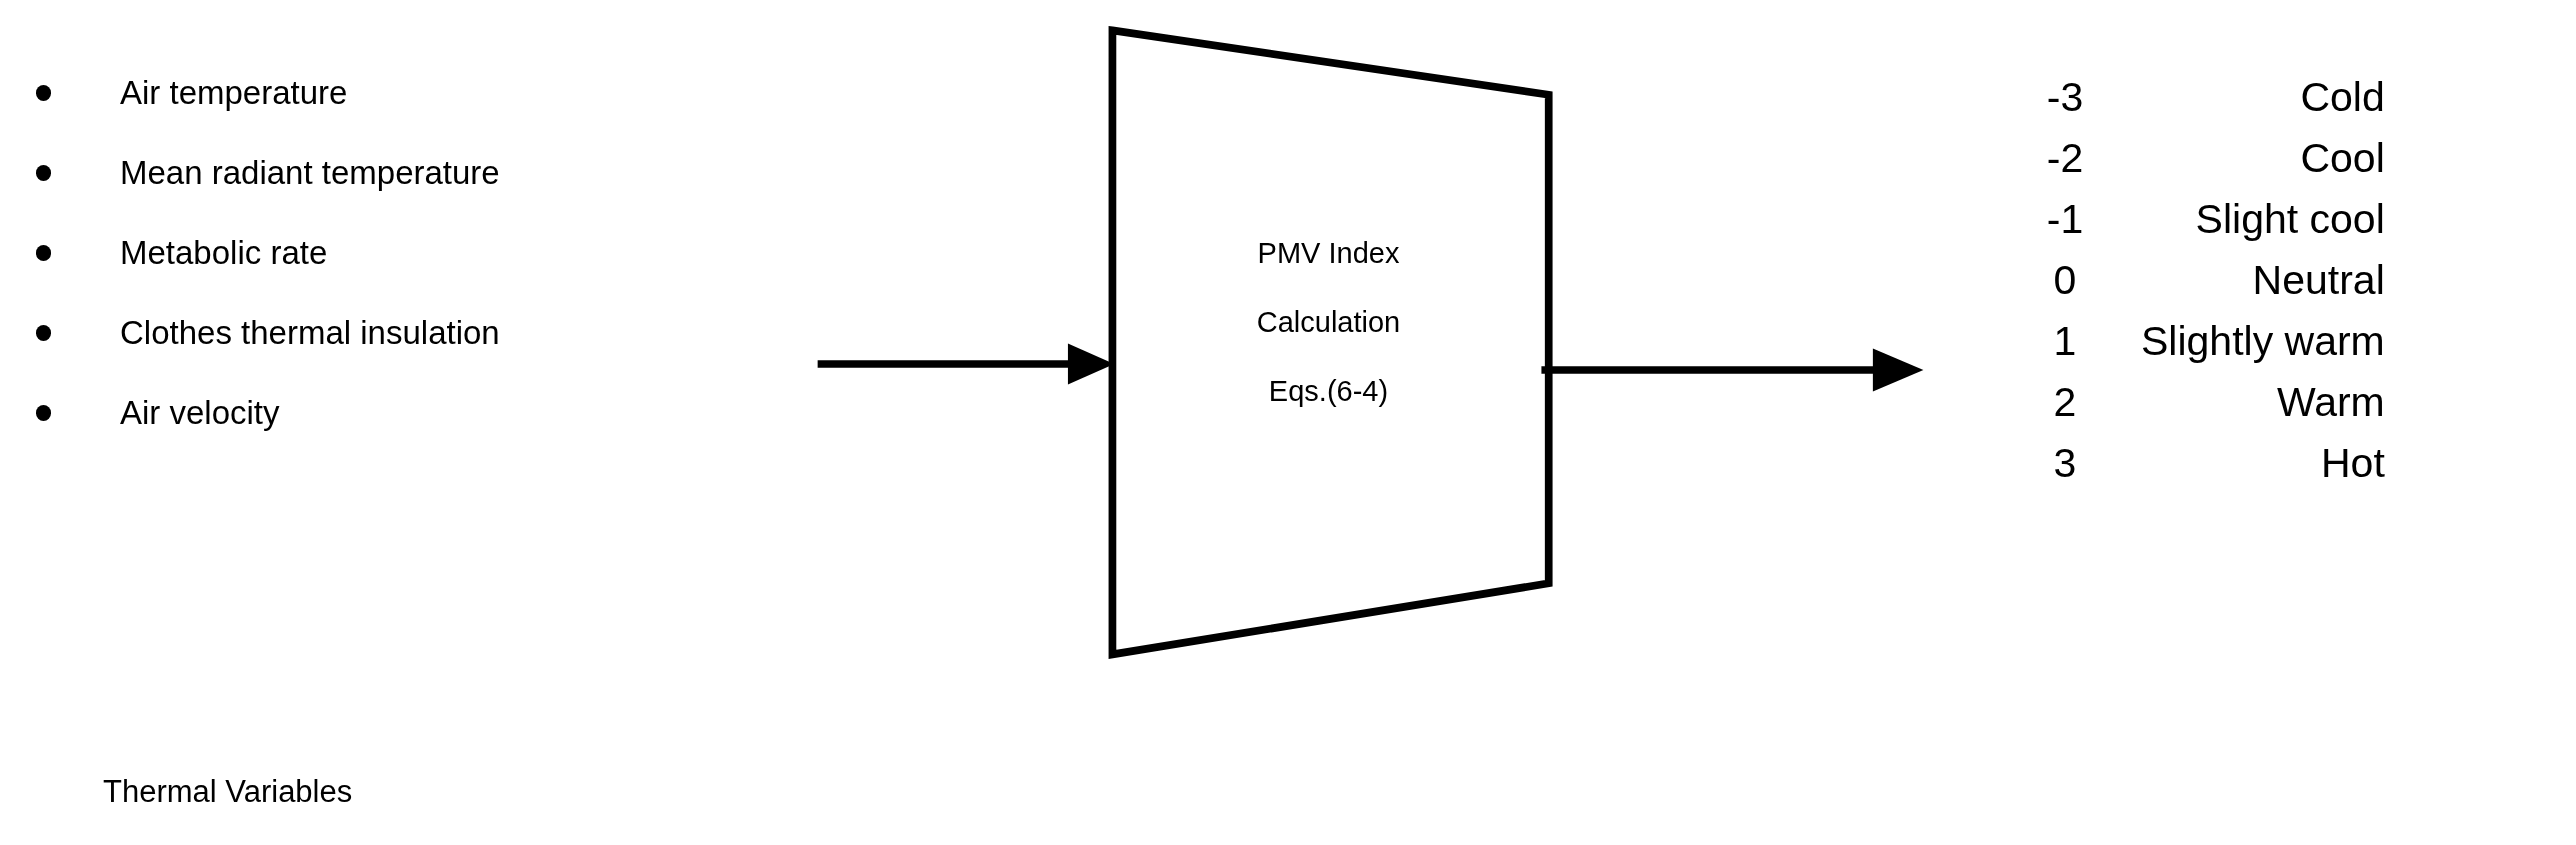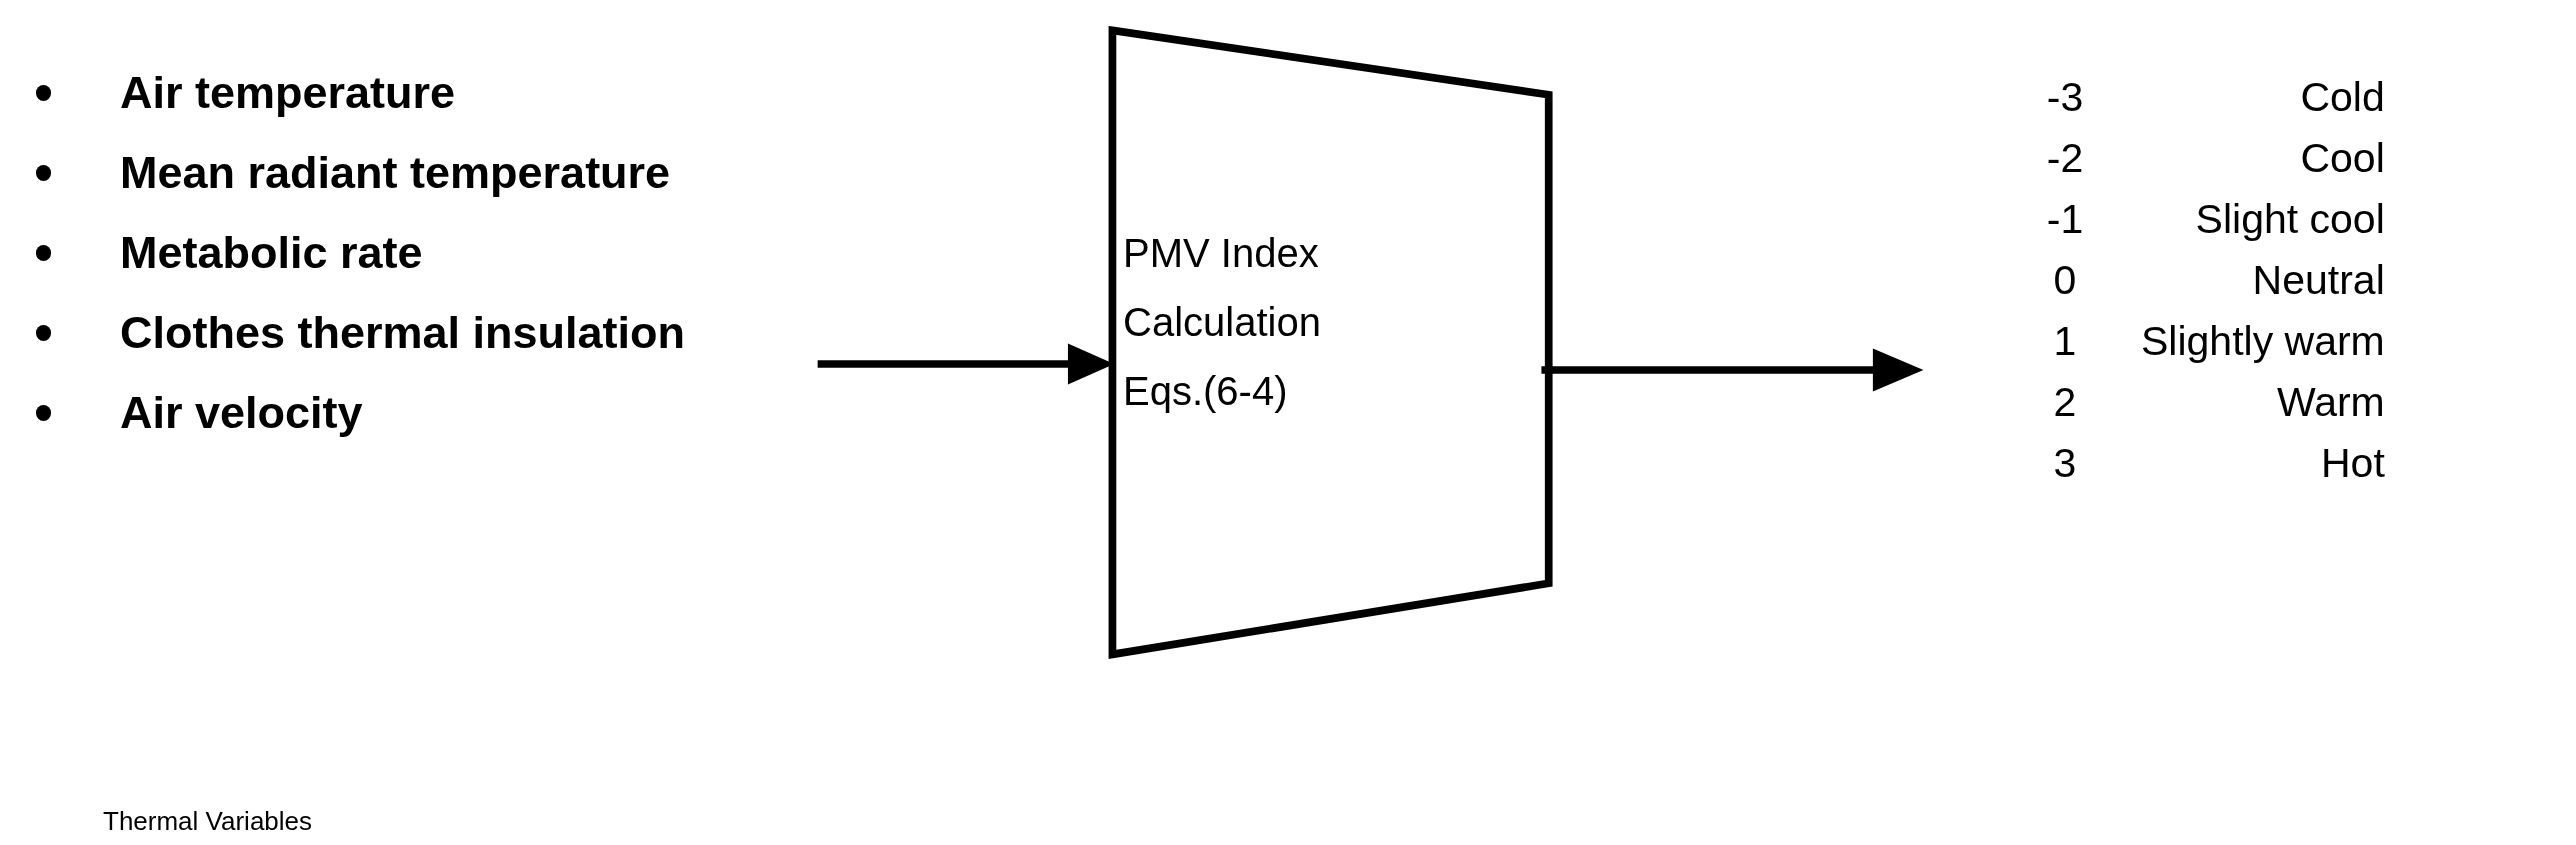--- a/index.html
+++ b/index.html
@@ -26,23 +26,22 @@
     width: 823px;
     list-style: none;
     margin: 0;
     padding: 0;
   }
   #variables-list li {
     position: relative;
     height: 80px;
     line-height: 80px;
     padding-left: 120px;
-    font-size: 45px;
+    font-size: 33px;
     white-space: nowrap;
-    font-weight: bold;
   }
   #variables-list li .bullet-dot {
     position: absolute;
     left: 36px;
     top: 50%;
     width: 15.4px;
     height: 15.4px;
     margin-top: -7.7px;
     background: #000000;
     border-radius: 50%;
@@ -62,21 +61,22 @@
     position: absolute;
     left: 1097px;
     top: 15.4px;
     display: block;
   }
   #process-box-label {
     position: absolute;
     left: 1123px;
     top: 219px;
     width: 411px;
-    font-size: 40px;
+    text-align: center;
+    font-size: 29px;
     line-height: 69px;
   }
   #process-box-label .box-line { display: block; white-space: nowrap; }
 
   
   #scale-table {
     position: absolute;
     left: 2022px;
     top: 67px;
     border-collapse: collapse;
@@ -95,24 +95,23 @@
     padding-right: 33px;
   }
   #scale-table td.scale-label {
     text-align: right;
     margin-left: 24px;
   }
 
   
   .caption {
     position: absolute;
-    font-size: 26px;
+    font-size: 31px;
     line-height: 1;
     white-space: nowrap;
-    margin-top: 32px;
   }
   #caption-left  { left: 103px;  top: 776px; }
   #caption-right { left: 1961px; top: 776px; }
 </style>
 </head>
 <body>
 
 <div id="stage">
 
   <ul id="variables-list">

